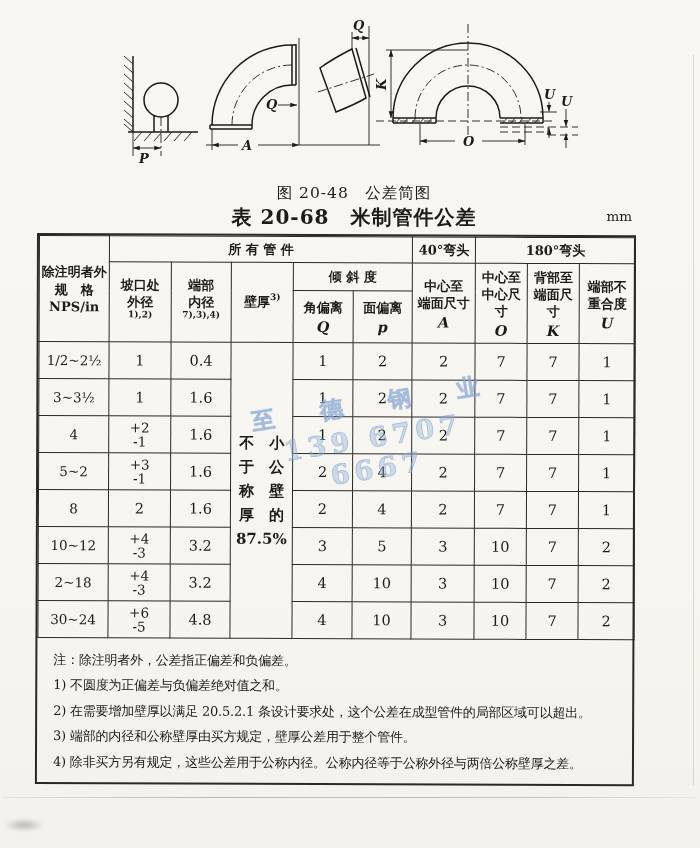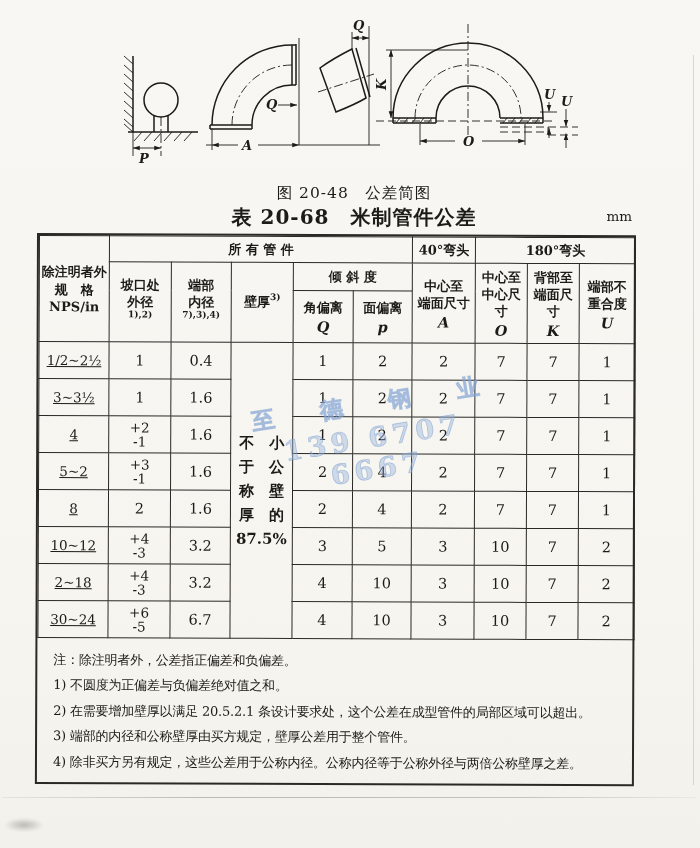--- a/index.html
+++ b/index.html
@@ -23,21 +23,21 @@
     position:absolute;left:37px;top:233px;width:599px;box-sizing:border-box;
     border:2px solid #2b2926;transform:rotate(.22deg);transform-origin:0 0;
   }
   table.tol{border-collapse:collapse;width:100%;table-layout:fixed;}
   .tol th,.tol td{border:1.5px solid #2b2926;text-align:center;vertical-align:middle;padding:0 1px;}
   .tol th{font-size:13px;font-weight:bold;}
   .pre{white-space:pre-line;}
   .lbl{white-space:pre-line;line-height:17px;display:block;}
   .sym{display:block;font-style:italic;font-size:14.5px;line-height:15px;margin-top:3px;font-weight:bold;}
   .tol td{font-size:14.5px;}
-  .tol td.nps{font-size:13.5px;text-decoration:underline;}
+  .tol td.nps{font-size:13.5px;}
   .tol td.tol2{white-space:pre-line;line-height:14.5px;font-size:13.5px;}
   .tol td.wall{white-space:pre-line;line-height:24px;font-size:15px;font-weight:bold;}
   sup.ref{font-size:9px;font-weight:bold;position:relative;top:-1px;letter-spacing:0;}
   tr.h1{height:26px;} tr.h2{height:28px;} tr.h3{height:52px;} tr.d{height:37px;}
   .notes{padding:9px 10px 8px 16px;font-size:13px;line-height:25.4px;}
   .note-line{white-space:nowrap;letter-spacing:-.2px;}
   .watermark{
     position:absolute;left:238px;top:388px;width:270px;text-align:center;
     transform:rotate(-9deg);pointer-events:none;z-index:5;
     color:rgba(150,178,220,.42);-webkit-text-stroke:.8px rgba(128,160,210,.55);
@@ -277,21 +277,21 @@
         <td>10</td>
         <td>3</td>
         <td>10</td>
         <td>7</td>
         <td>2</td>
       </tr>
       <tr class="d">
         <td class="nps">30~24</td>
         <td class="tol2">+6
 -5</td>
-        <td>6.7</td>
+        <td>4.8</td>
         <td>4</td>
         <td>10</td>
         <td>3</td>
         <td>10</td>
         <td>7</td>
         <td>2</td>
       </tr>
     </tbody>
       </table>
 

